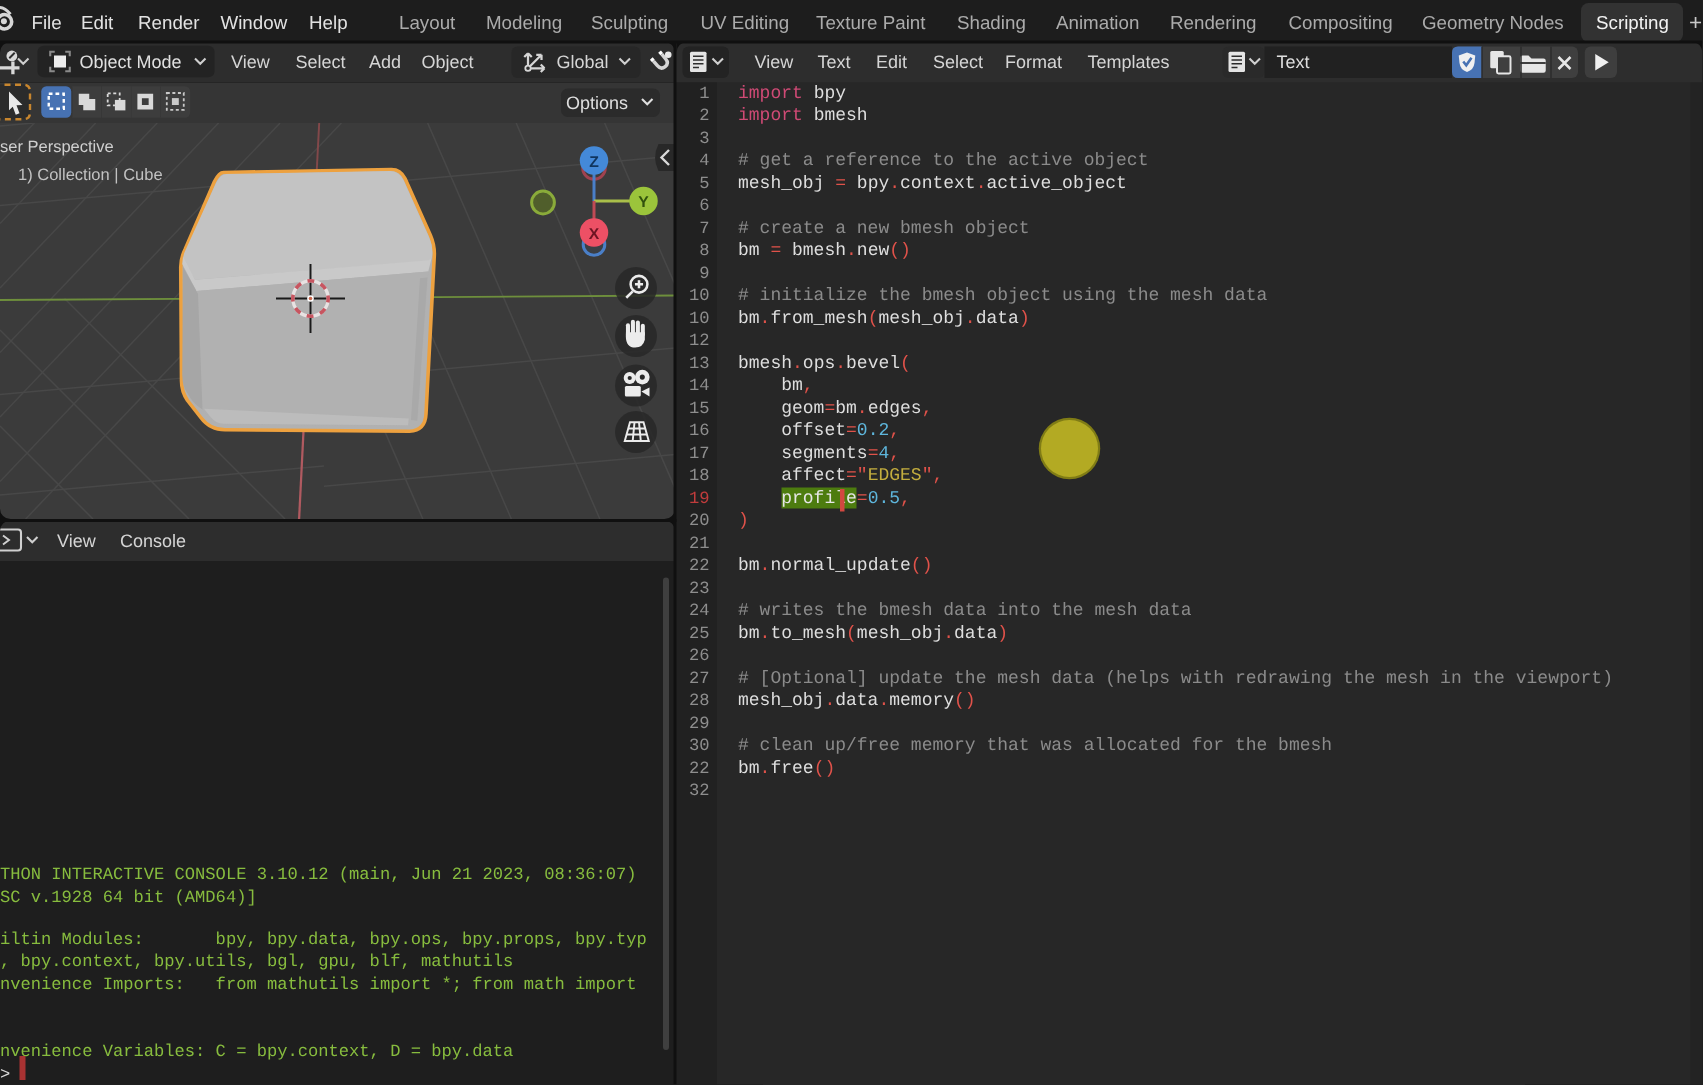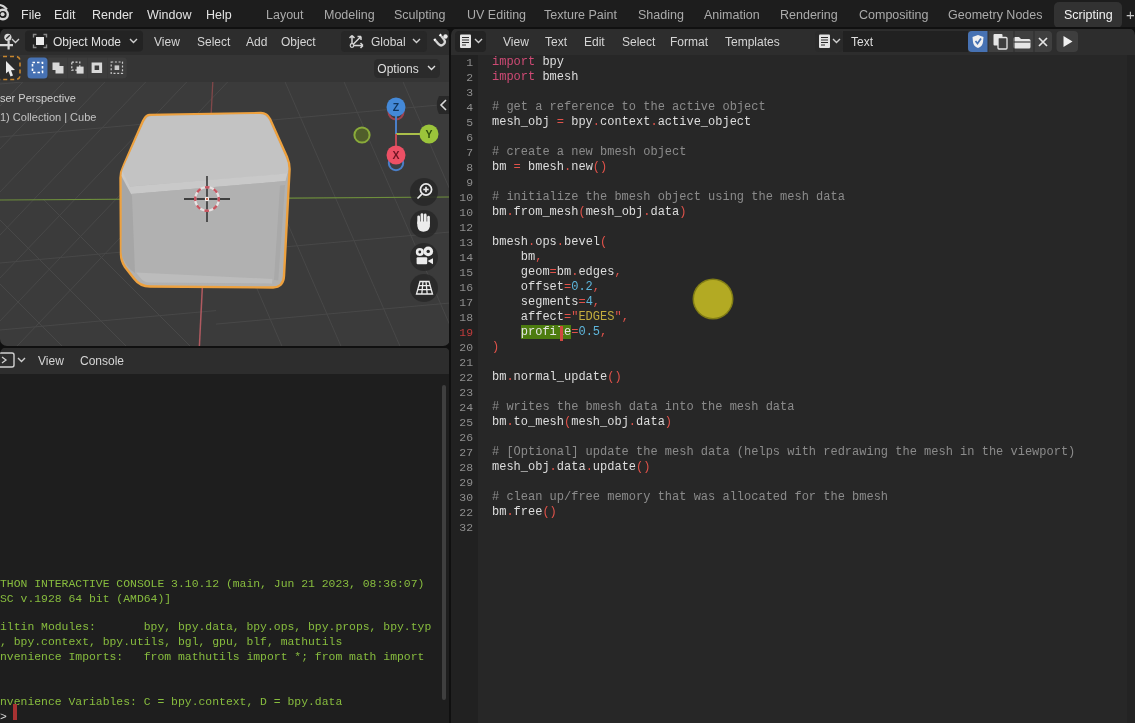--- a/index.html
+++ b/index.html
@@ -192,21 +192,21 @@
       <circle cx="428.2" cy="251.4" r="1.7" fill="#282828"></circle>
 <rect x="416.6" y="257.3" width="10.6" height="7" rx="1"></rect>
 <path d="M427.6,261 L433,258.3 L433,264.3 Z"></path>
 </g>
 <g stroke="#ececec" fill="none" stroke-width="1.3">
 <path d="M420,281.5 L429,281.5 L432.5,294 L416.5,294 Z"></path>
 <path d="M423,281.5 L421.8,294 M426,281.5 L427.2,294 M418.9,285.6 L430.2,285.6 M417.8,289.6 L431.3,289.6"></path>
 </g>
 </svg>
 <div style="position:absolute;left:0;top:91.5px;font-size:11px;color:#d0d0d0">ser Perspective</div>
-<div style="position:absolute;left:0;top:110.5px;font-size:11px;color:#c2c2c2">1) Collection | Cube</div>
+<div style="position:absolute;left:12px;top:110.5px;font-size:11px;color:#c2c2c2">1) Collection | Cube</div>
 
 <svg width="450" height="27" viewBox="0 0 450 27" style="position:absolute;left:0;top:347px">
 <rect width="450" height="27" fill="#2d2d2d"></rect>
 <rect x="-6" y="6" width="20" height="14" rx="2" fill="none" stroke="#d0d0d0" stroke-width="1.4"></rect>
 <path d="M2,10 L6,13 L2,16" fill="none" stroke="#d0d0d0" stroke-width="1.3"></path>
 <path d="M18,11 L21.5,14.5 L25,11" stroke="#cfcfcf" stroke-width="1.4" fill="none"></path>
 <text x="38" y="17.5" font-size="12" fill="#d5d5d5" font-family="Liberation Sans">View</text>
 <text x="80" y="17.5" font-size="12" fill="#d5d5d5" font-family="Liberation Sans">Console</text>
 </svg>
 <div style="position:absolute;left:0;top:374px;width:449px;height:349px;background:#1e1e1e"></div>
@@ -297,21 +297,21 @@
 <div class="cl" style="top:369.5px"><span class="w">bm</span><span class="p">.</span><span class="w">normal_update</span><span class="p">()</span></div>
 <div class="gnum" style="top:384.5px">23</div>
 <div class="gnum" style="top:399.5px">24</div>
 <div class="cl" style="top:399.5px"><span class="c"># writes the bmesh data into the mesh data</span></div>
 <div class="gnum" style="top:414.5px">25</div>
 <div class="cl" style="top:414.5px"><span class="w">bm</span><span class="p">.</span><span class="w">to_mesh</span><span class="p">(</span><span class="w">mesh_obj</span><span class="p">.</span><span class="w">data</span><span class="p">)</span></div>
 <div class="gnum" style="top:429.5px">26</div>
 <div class="gnum" style="top:444.5px">27</div>
 <div class="cl" style="top:444.5px"><span class="c"># [Optional] update the mesh data (helps with redrawing the mesh in the viewport)</span></div>
 <div class="gnum" style="top:459.5px">28</div>
-<div class="cl" style="top:459.5px"><span class="w">mesh_obj</span><span class="p">.</span><span class="w">data</span><span class="p">.</span><span class="w">update</span><span class="p">()</span></div>
+<div class="cl" style="top:459.5px"><span class="w">mesh_obj</span><span class="p">.</span><span class="w">data</span><span class="p">.</span><span class="w">memory</span><span class="p">()</span></div>
 <div class="gnum" style="top:474.5px">29</div>
 <div class="gnum" style="top:489.5px">30</div>
 <div class="cl" style="top:489.5px"><span class="c"># clean up/free memory that was allocated for the bmesh</span></div>
 <div class="gnum" style="top:504.5px">22</div>
 <div class="cl" style="top:504.5px"><span class="w">bm</span><span class="p">.</span><span class="w">free</span><span class="p">()</span></div>
 <div class="gnum" style="top:519.5px">32</div>
 <div style="position:absolute;left:560px;top:326px;width:2.5px;height:14.5px;background:#d24840"></div>
 <div style="position:absolute;left:0;top:27px;width:1135px;height:1.5px;background:#101010"></div>
 <svg width="1135" height="723" viewBox="0 0 1135 723" style="position:absolute;left:0;top:0;pointer-events:none">
     <path d="M443,28 L450,28 L450,35 A7,7 0 0 0 443,28 Z" fill="#101010"></path>

